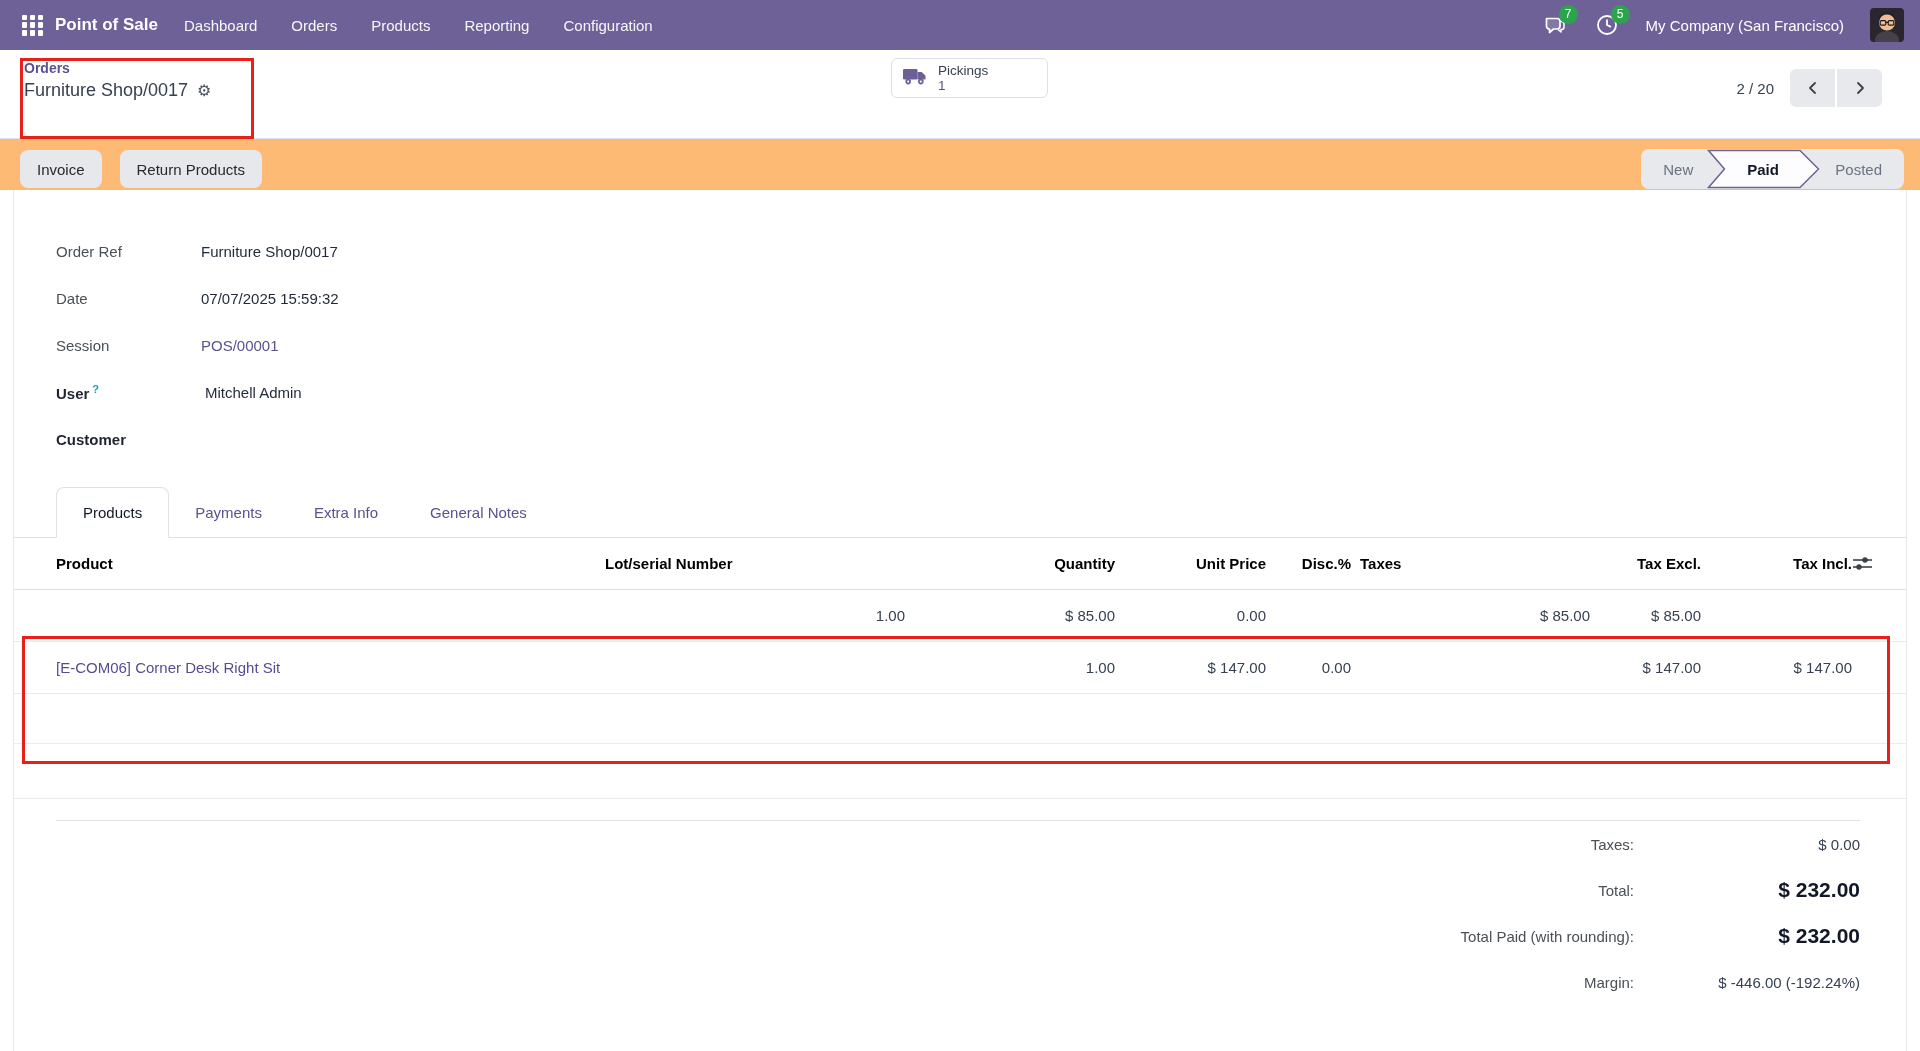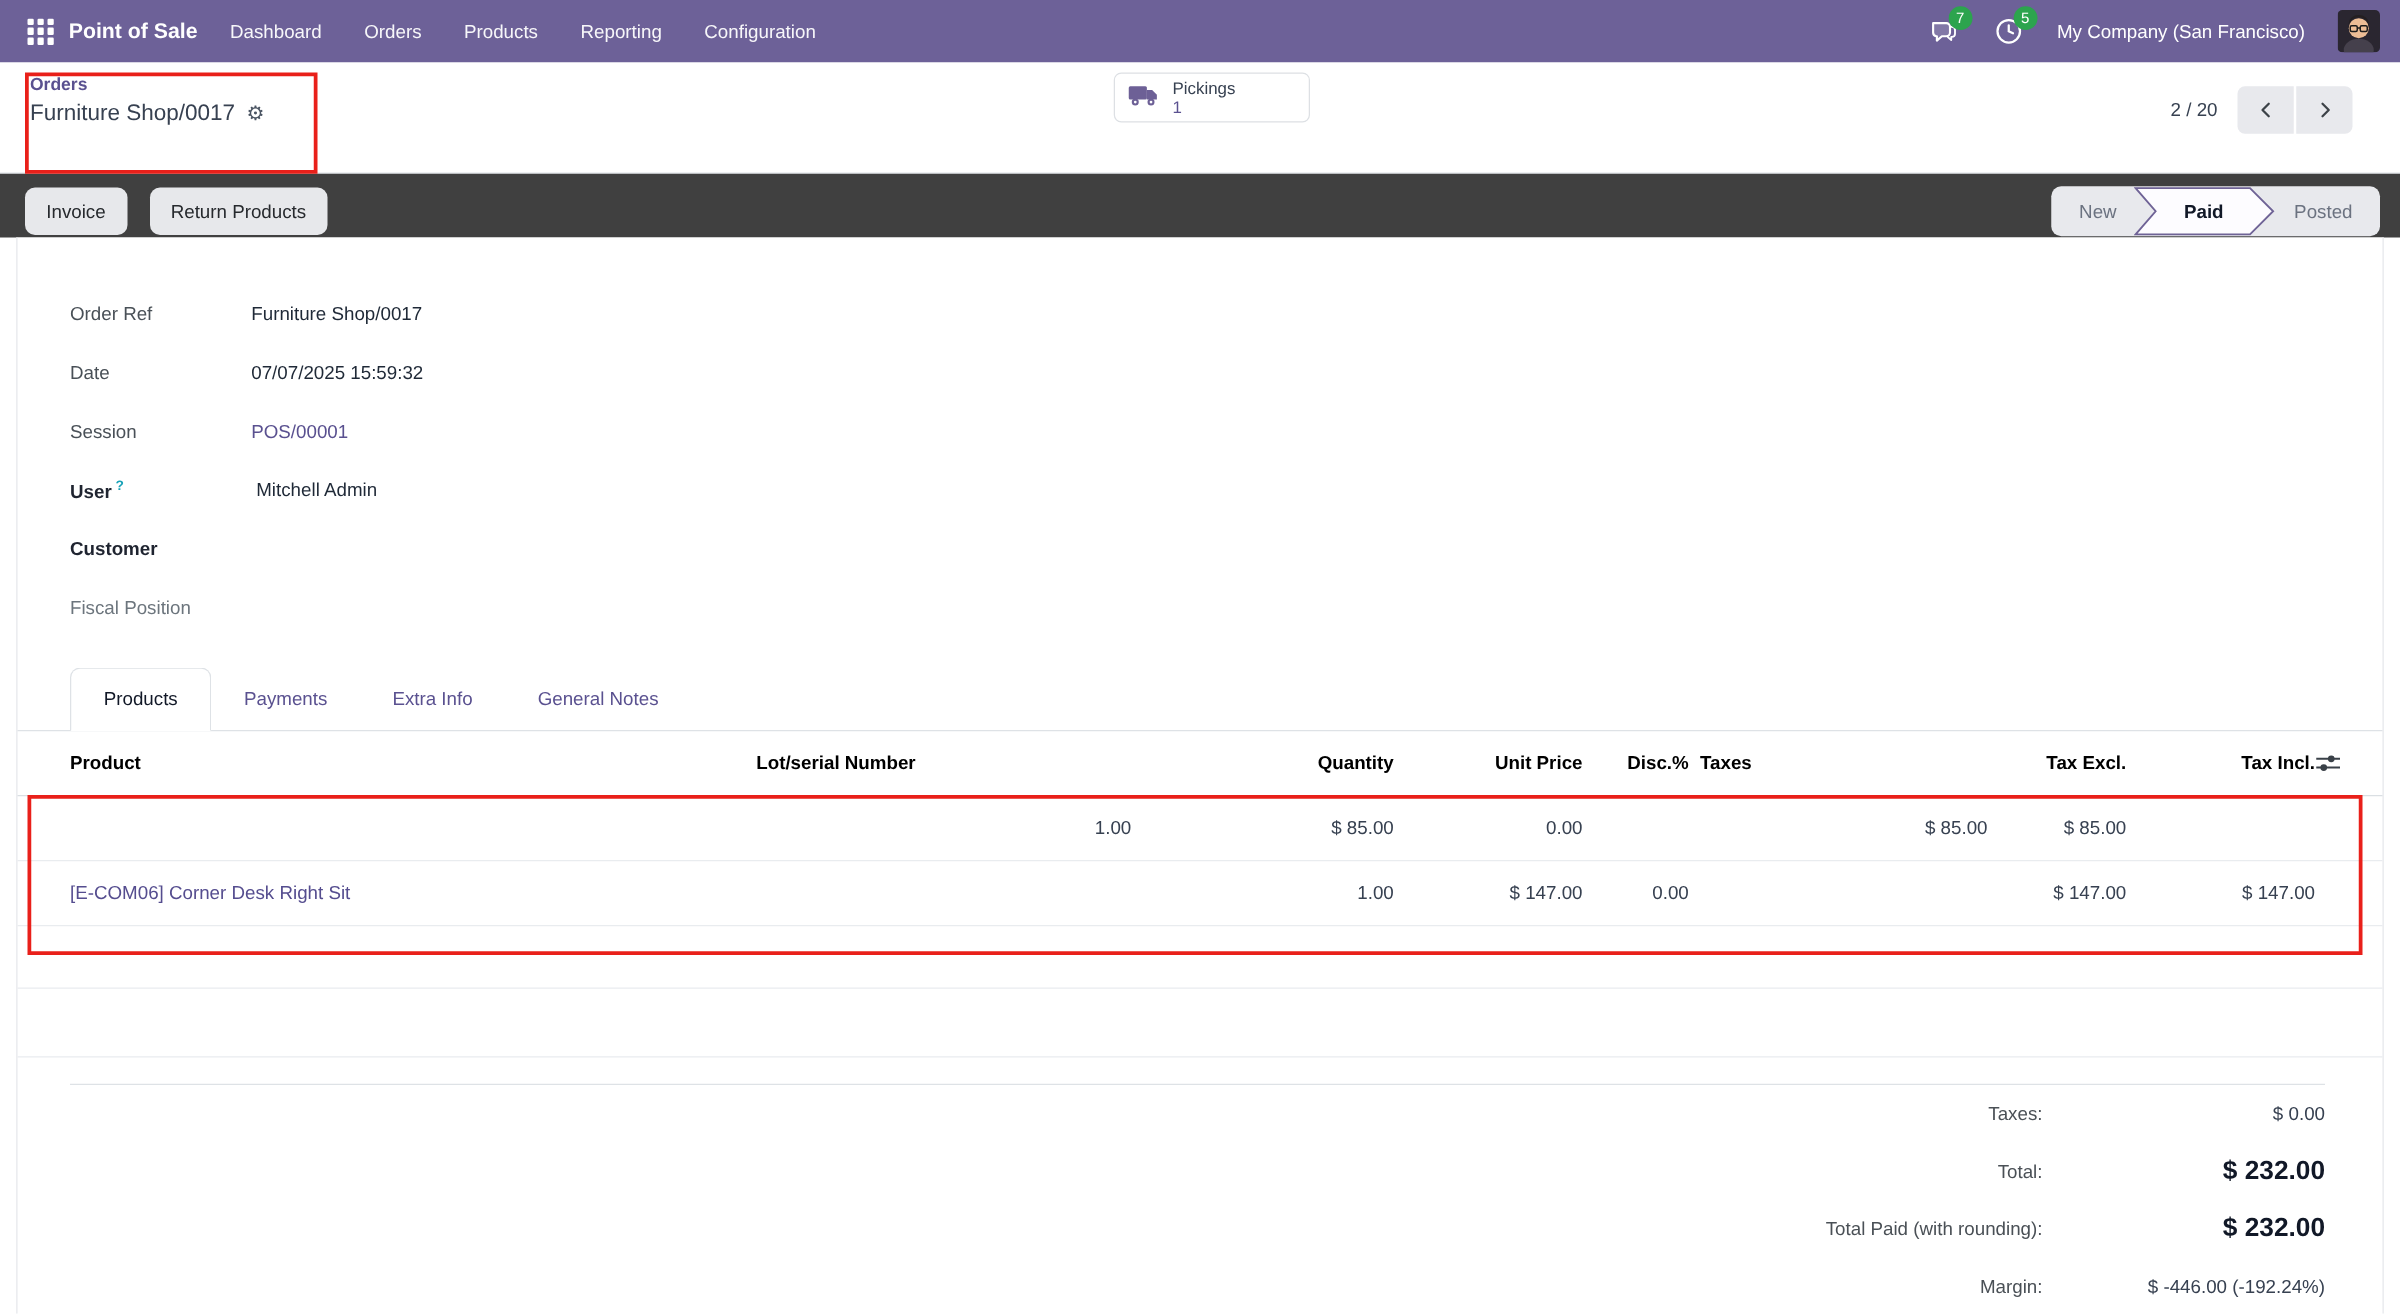--- a/index.html
+++ b/index.html
@@ -37,21 +37,21 @@
   .pickings-label { font-size:13.5px; color:#374151; }
   .pickings-count { font-size:13.5px; color:#5a5190; }
   .pager { position:absolute; right:38px; top:19px; display:flex; align-items:center; }
   .pager-value { font-size:15px; color:#374151; margin-right:16px; }
   .pager-btn { width:45px; height:38px; background:#e8e9ed; border:none; cursor:pointer;
     display:flex; align-items:center; justify-content:center; }
   .pager-btn.prev { border-radius:6px 0 0 6px; margin-right:2px; }
   .pager-btn.next { border-radius:0 6px 6px 0; }
 
   
-  .statusbar-row { position:relative; height:51px; background:#404040; }
+  .statusbar-row { position:relative; height:51px; background:#fdba74; }
   .action-buttons { position:absolute; left:20px; top:11px; display:flex; gap:18px; }
   .btn-secondary { height:38px; padding:0 17px; background:#e7e8eb; border:none;
     border-radius:8px; font-size:15px; color:#26292d; font-family:inherit; cursor:pointer; }
   .status-pill { position:absolute; right:16px; top:10px; height:40px; background:#e8e9ed;
     border-radius:8px; display:flex; align-items:center; }
   .status-state { font-size:15px; color:#6b7280; padding:0 22px; cursor:pointer; }
   .status-active-wrap { position:relative; width:114px; height:40px; margin:0 -8px; cursor:pointer; }
 
   
   .sheet { position:absolute; left:13px; right:13px; top:190px; bottom:0;
@@ -231,24 +231,20 @@
         <span class="field-value link">POS/00001</span>
       </div>
       <div class="field-row">
         <span class="field-label strong"><span>User</span><sup class="help-sup">?</sup></span>
         <span class="field-value" style="padding-left:4px;">Mitchell Admin</span>
       </div>
       <div class="field-row">
         <span class="field-label strong">Customer</span>
         <span class="field-value"></span>
       </div>
-      <div class="field-row">
-        <span class="field-label muted">Fiscal Position</span>
-        <span class="field-value"></span>
-      </div>
     </div>
 
     <div class="tabs">
       <span class="tab active">Products</span>
       <span class="tab">Payments</span>
       <span class="tab">Extra Info</span>
       <span class="tab">General Notes</span>
     </div>
 
     <div class="ptable">

